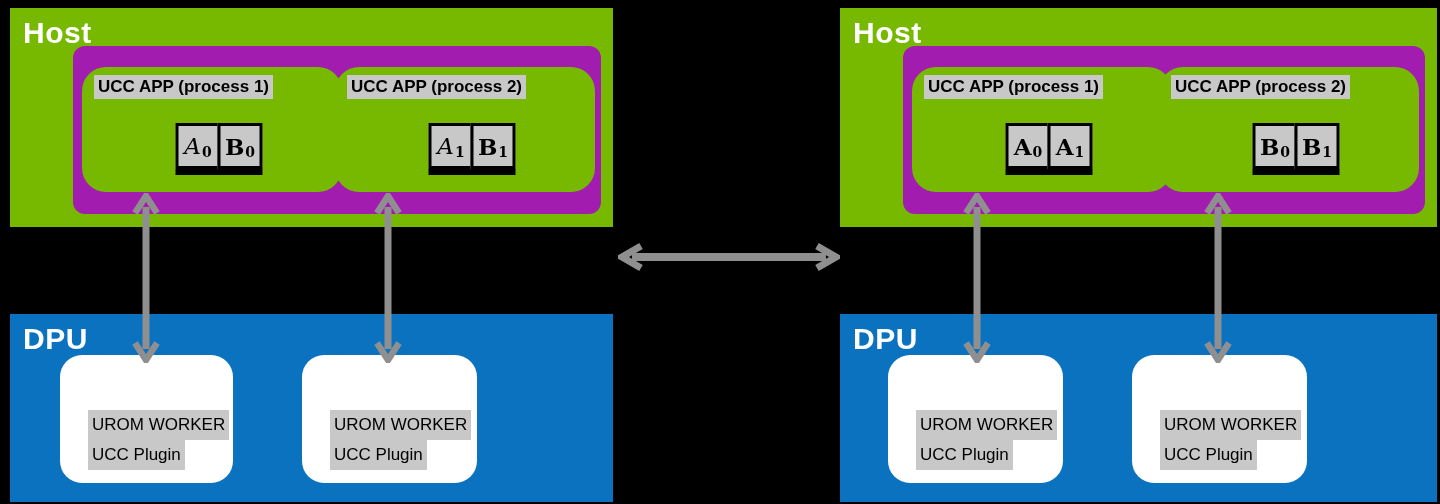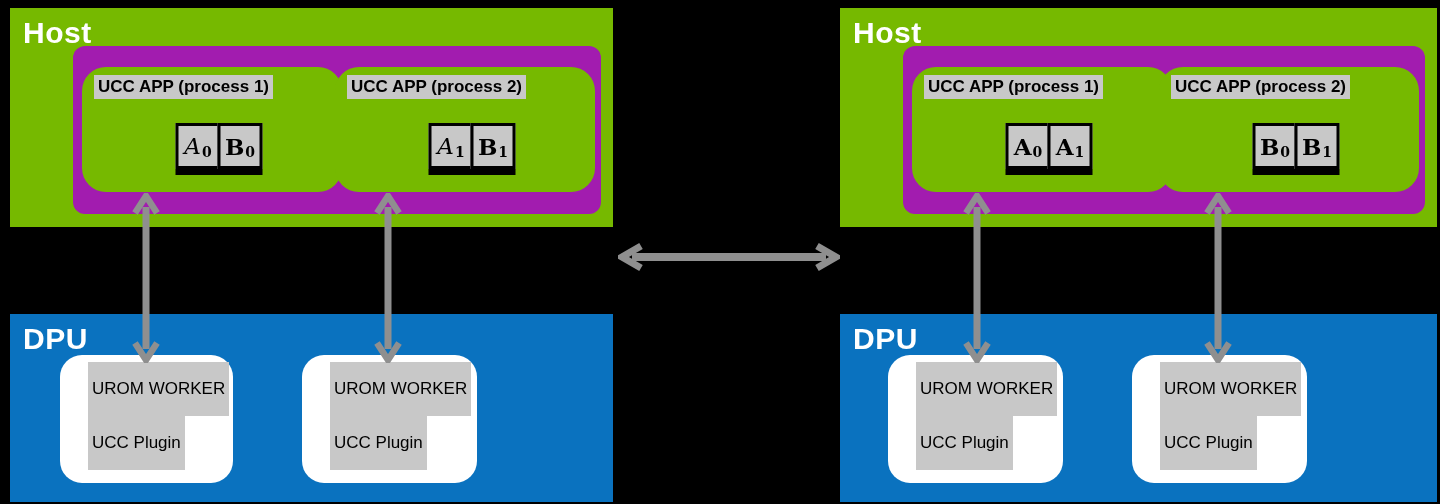--- a/index.html
+++ b/index.html
@@ -30,21 +30,21 @@
   .cell + .cell{margin-left:-3px;}
   .cell .m{font-size:23px;line-height:1;}
   .cell.it .m{font-style:italic;font-weight:500;}
   .cell.bd .m{font-weight:bold;}
   .cell .s{font-size:14px;font-weight:bold;line-height:1;align-self:flex-end;
            margin-bottom:7px;margin-left:1px;}
 
   
   .worker-box{position:absolute;top:41px;height:128px;background:#fff;border-radius:22px;}
   .worker-text{position:absolute;left:28px;bottom:13px;color:#000;font-size:17px;line-height:22px;}
-  .worker-text span{display:table;background:#c8c8c8;padding:16px 4px;white-space:nowrap;}
+  .worker-text span{display:table;background:#c8c8c8;padding:4px 4px;white-space:nowrap;}
 
   
   .varrow{position:absolute;top:193px;width:30px;height:170px;}
   .harrow{position:absolute;left:618px;top:242px;width:222px;height:30px;}
   svg{display:block;}
 </style>
 </head>
 <body>
 
 <div id="stage">

